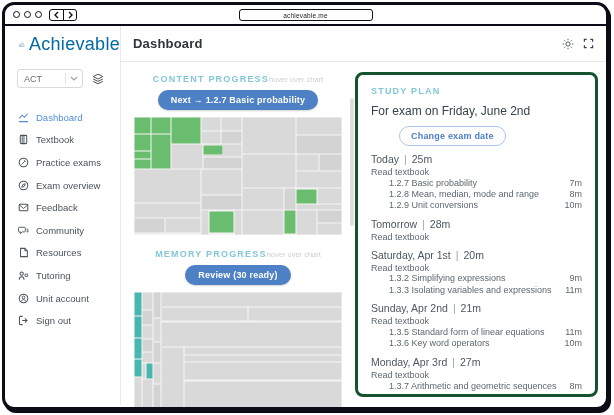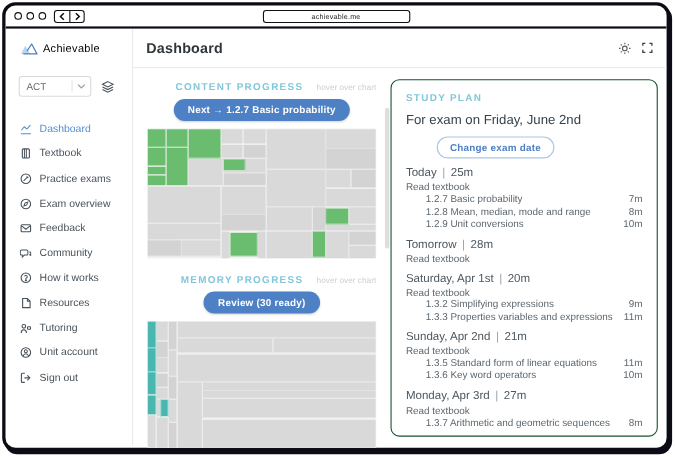--- a/index.html
+++ b/index.html
@@ -14,52 +14,52 @@
   .navbox { display:flex; align-items:center; border:1.6px solid #111; border-radius:3px; height:12px; margin-left:7px; }
   .navbtn { width:13px; height:100%; display:flex; align-items:center; justify-content:center; }
   .navbtn + .navbtn { border-left:1.4px solid #111; }
   .urlbar { position:absolute; left:50%; top:4px; transform:translateX(-50%); width:134px; height:12px;
             border:1.3px solid #111; border-radius:3px; font-size:6.5px; color:#222; display:flex;
             align-items:center; justify-content:center; letter-spacing:.2px; }
   
   .app { display:flex; height:calc(100% - 23px); }
   .sidebar { width:116px; border-right:1px solid #e9eaeb; display:flex; flex-direction:column; flex-shrink:0; }
   .logo { height:36px; display:flex; align-items:center; padding-left:13px; gap:4px; }
-  .logo-text { font-size:10px; color:#000000; letter-spacing:.3px; }
+  .logo-text { font-size:18px; color:#0369a1; letter-spacing:.3px; }
   .course-row { display:flex; align-items:center; gap:9px; padding:7px 0 4px 12px; }
   .course-select { width:66px; height:19px; border:1px solid #d8dadd; border-radius:3px; display:flex;
                    align-items:center; font-size:9px; color:#666e75; padding-left:6px; }
   .course-select .spacer { flex:1; }
   .course-select .divider { width:1px; height:11px; background:#e2e4e6; margin-right:4px; }
   .menu { margin-top:14px; }
   .menu-item { display:flex; align-items:center; gap:7px; padding:5.8px 0 5.8px 13px; font-size:9.5px;
                color:#49525a; cursor:pointer; }
   .menu-item svg { flex-shrink:0; }
   .menu-item svg * { stroke:#49525a; }
   .menu-item.active { color:#4f8fd6; }
   .menu-item.active svg * { stroke:#4f8fd6; }
   .right-col { flex:1; display:flex; flex-direction:column; min-width:0; }
   .appheader { height:36px; border-bottom:1px solid #e9eaeb; display:flex; align-items:center; padding:0 12px; }
   .page-title { font-size:13px; font-weight:700; color:#30353a; letter-spacing:.2px; }
   .header-icons { margin-left:auto; display:flex; gap:9px; align-items:center; }
   .body { flex:1; display:flex; min-height:0; }
   
   .main { width:232px; padding:12px 11px 0 13px; position:relative; flex-shrink:0; }
-  .sect-head { display:flex; justify-content:flex-end; align-items:baseline;gap:12px; }
+  .sect-head { display:flex; justify-content:center; align-items:baseline; }
   .sect-title { font-size:9px; letter-spacing:1.2px; color:#82c7db; font-weight:700; }
   .sect-hint { font-size:7.5px; color:#cfcfcf; }
   .btn-row { display:flex; justify-content:center; margin:6px 0 7px; }
   .pill-btn { background:#4d80c4; color:#fff; font-size:9px; font-weight:700; border:none; border-radius:11px;
               padding:5px 13px; letter-spacing:.2px; cursor:pointer; box-shadow:0 1px 2px rgba(0,0,0,.18); }
   .treemap { position:relative; width:208px; height:118px; background:#f2f2f2; overflow:hidden; }
   .cell { position:absolute; box-shadow:inset 0 0 0 0.5px #f6f6f6; }
   .gap { height:14px; }
   .scroll-thumb { position:absolute; right:-1px; top:36px; width:4px; height:128px; background:#dedede; border-radius:2px; }
   
-  .study-plan { flex:1; margin:10px 8px 8px 2px; border:1px solid #14532d; border-radius:8px;
+  .study-plan { flex:1; margin:10px 8px 8px 2px; border:3px solid #14532d; border-radius:8px;
                 padding:11px 13px; overflow:hidden; background:#fff; }
   .sp-title { font-size:9px; letter-spacing:1.2px; color:#82c7db; font-weight:700; }
   .sp-exam { font-size:12px; color:#38424a; margin-top:8px; }
   .outline-btn { margin-top:8px; background:#fff; border:1px solid #a9c6e8; color:#4d80c4; font-size:9px;
                  font-weight:700; border-radius:11px; padding:4px 11px; cursor:pointer; letter-spacing:.2px;margin-left:28px; }
   .day-group { }
   .day-title { font-size:10.5px; color:#4d575f; margin-top:8px; line-height:11px; }
   .day-sep { color:#9aa3aa; margin:0 5px; }
   .day-task-group { font-size:9px; color:#5d676f; margin-top:2px; line-height:10px; }
   .task-row { display:flex; justify-content:space-between; padding-left:18px; margin-top:1.5px; line-height:9.8px; cursor:pointer; }
@@ -154,28 +154,20 @@
               <polyline points="1.5,3.3 6,7 10.5,3.3" fill="none" stroke-width="1"></polyline>
             </svg>
           <span>Feedback</span>
         </div>
         <div class="menu-item">
           <svg width="11" height="11" viewBox="0 0 12 12">
               <path d="M1.5,2.5 h5.5 a1,1 0 0 1 1,1 v3 a1,1 0 0 1 -1,1 h-2.5 l-2,2 v-2 h-1 a1,1 0 0 1 -1,-1 v-3 a1,1 0 0 1 1,-1 z" fill="none" stroke-width="1"></path>
               <path d="M9.3,4.5 h.8 a.7.7 0 0 1 .7.7 v2.6 l-1.4,-.9" fill="none" stroke-width="1"></path>
             </svg>
           <span>Community</span>
-        </div>
-        <div class="menu-item">
-          <svg width="11" height="11" viewBox="0 0 12 12">
-              <circle cx="6" cy="6" r="4.7" fill="none" stroke-width="1.1"></circle>
-              <path d="M4.7,4.7 a1.35,1.35 0 1 1 1.9,1.5 c-.5.25-.6.55-.6.95" fill="none" stroke-width="1"></path>
-              <circle cx="6" cy="8.6" r="0.55" stroke="none" fill="#49525a"></circle>
-            </svg>
-          <span>How it works</span>
         </div>
         <div class="menu-item">
           <svg width="11" height="11" viewBox="0 0 12 12">
               <path d="M2.8,1.5 h4.7 l2.7,2.7 v6.3 h-7.4 z" fill="none" stroke-width="1.1"></path>
               <polyline points="7.5,1.5 7.5,4.2 10.2,4.2" fill="none" stroke-width="1"></polyline>
             </svg>
           <span>Resources</span>
         </div>
         <div class="menu-item">
           <svg width="11" height="11" viewBox="0 0 12 12">
@@ -340,21 +332,21 @@
                 <div class="day-task-group">Read textbook</div>
               </div>
               <div class="day-group">
                 <div class="day-title"><span>Saturday, Apr 1st</span><span class="day-sep">|</span><span>20m</span></div>
                 <div class="day-task-group">Read textbook</div>
                 <div class="task-row">
                   <span class="task-label">1.3.2 Simplifying expressions</span>
                   <span class="task-duration">9m</span>
                 </div>
                 <div class="task-row">
-                  <span class="task-label">1.3.3 Properties variables and expressions</span>
+                  <span class="task-label">1.3.3 Isolating variables and expressions</span>
                   <span class="task-duration">11m</span>
                 </div>
               </div>
               <div class="day-group">
                 <div class="day-title"><span>Sunday, Apr 2nd</span><span class="day-sep">|</span><span>21m</span></div>
                 <div class="day-task-group">Read textbook</div>
                 <div class="task-row">
                   <span class="task-label">1.3.5 Standard form of linear equations</span>
                   <span class="task-duration">11m</span>
                 </div>

